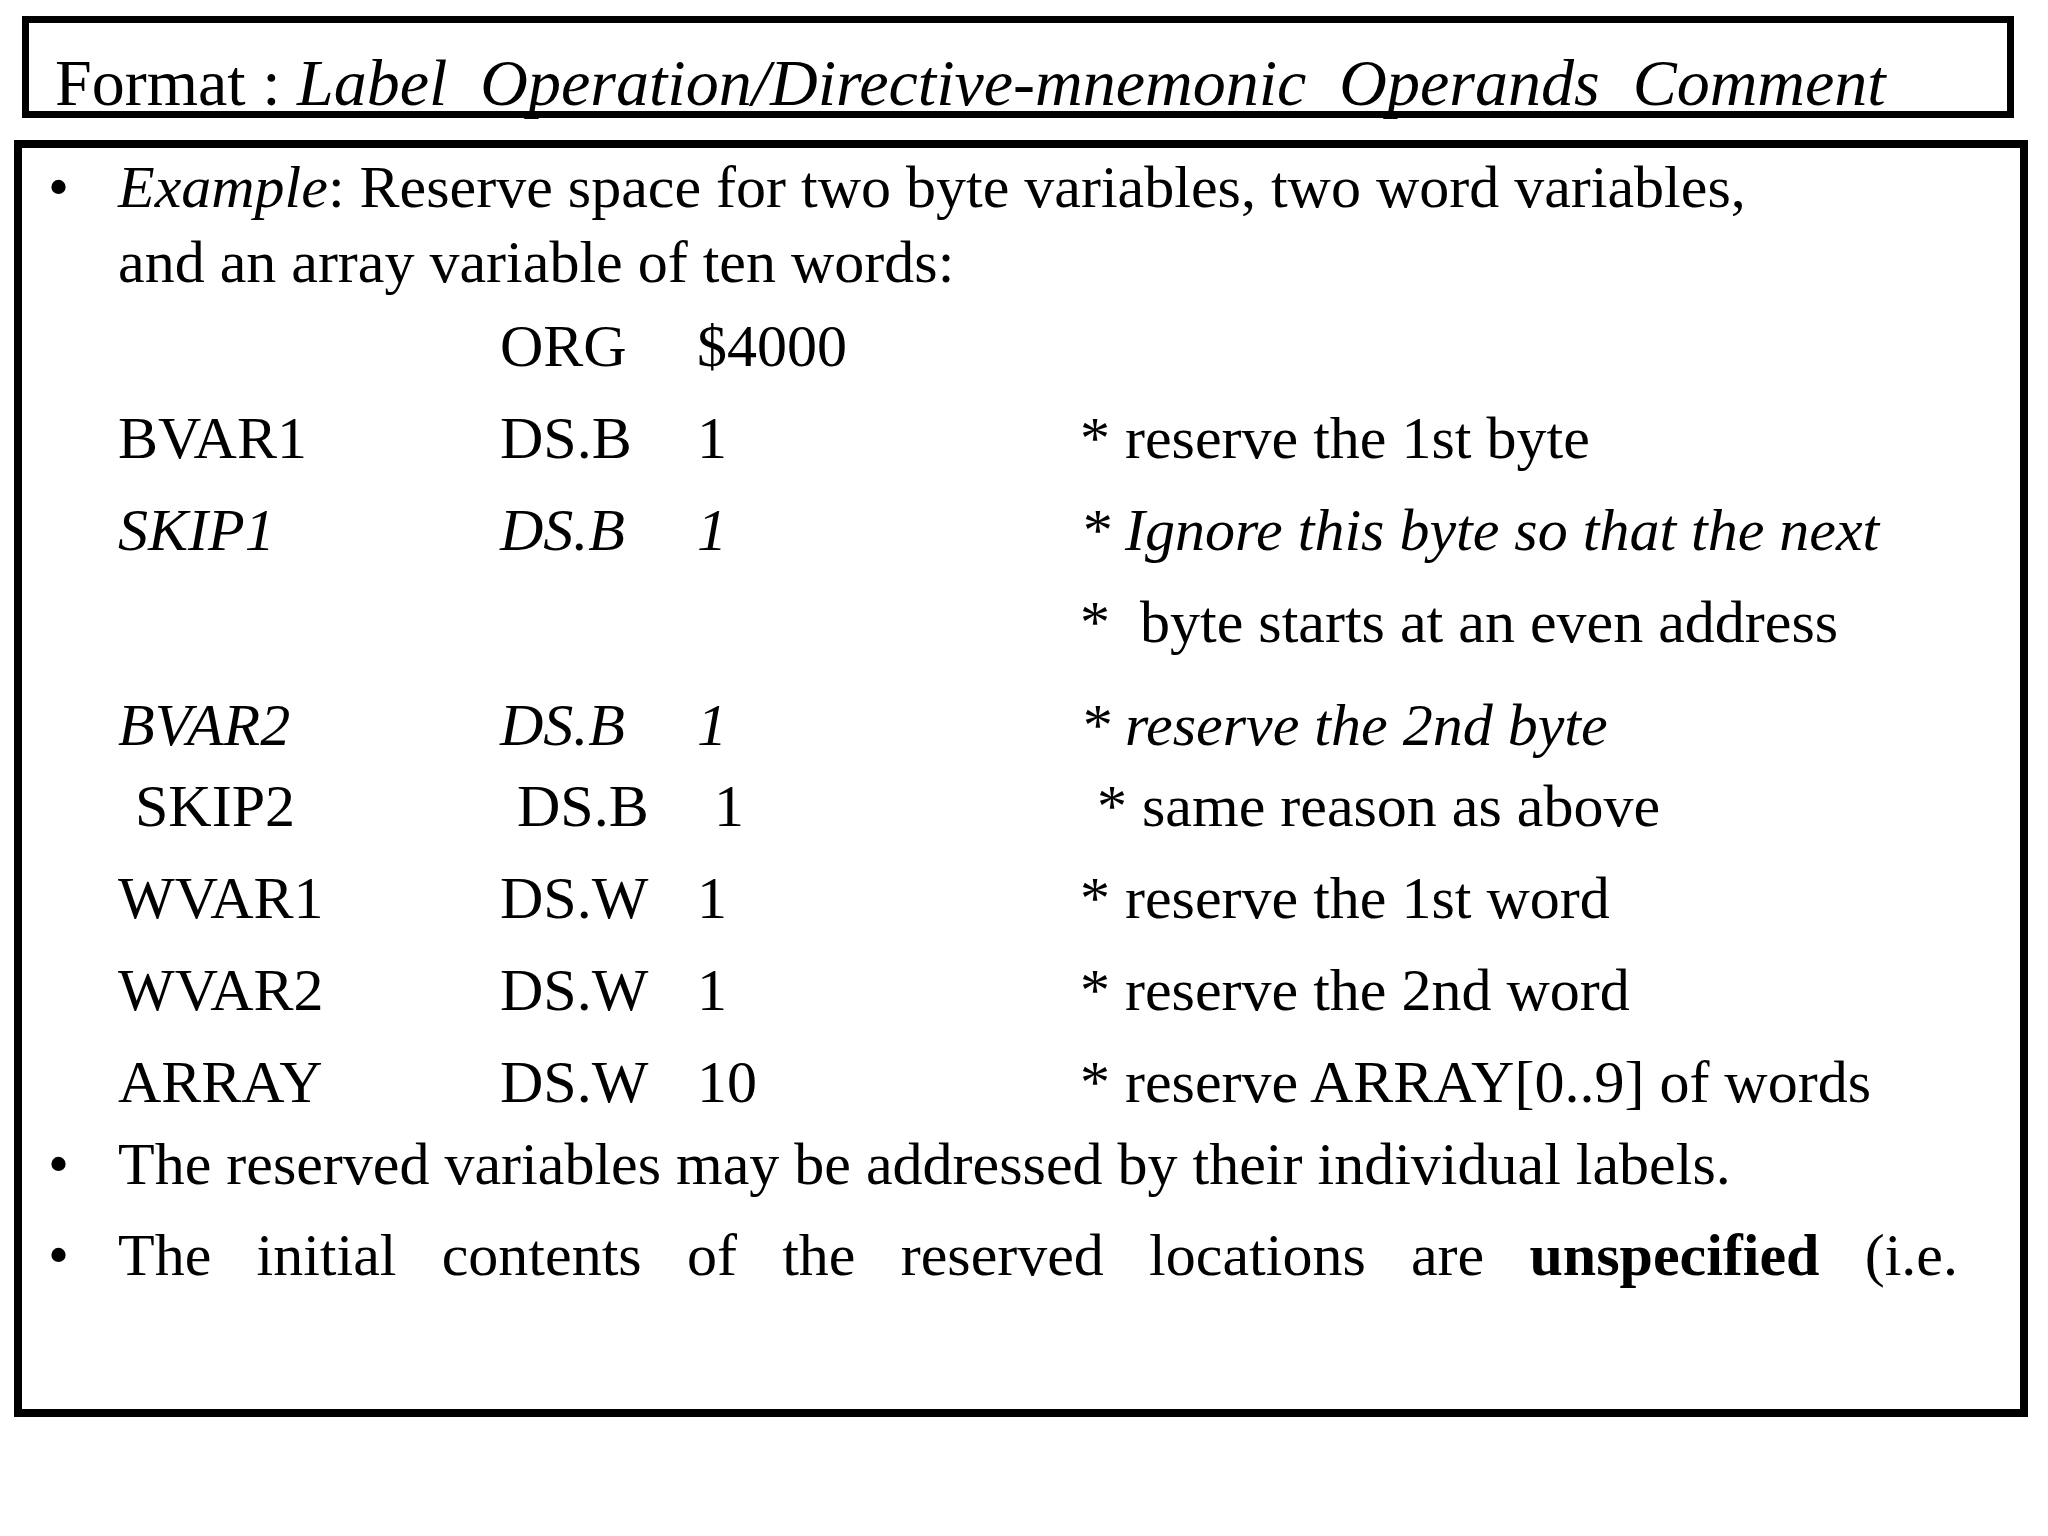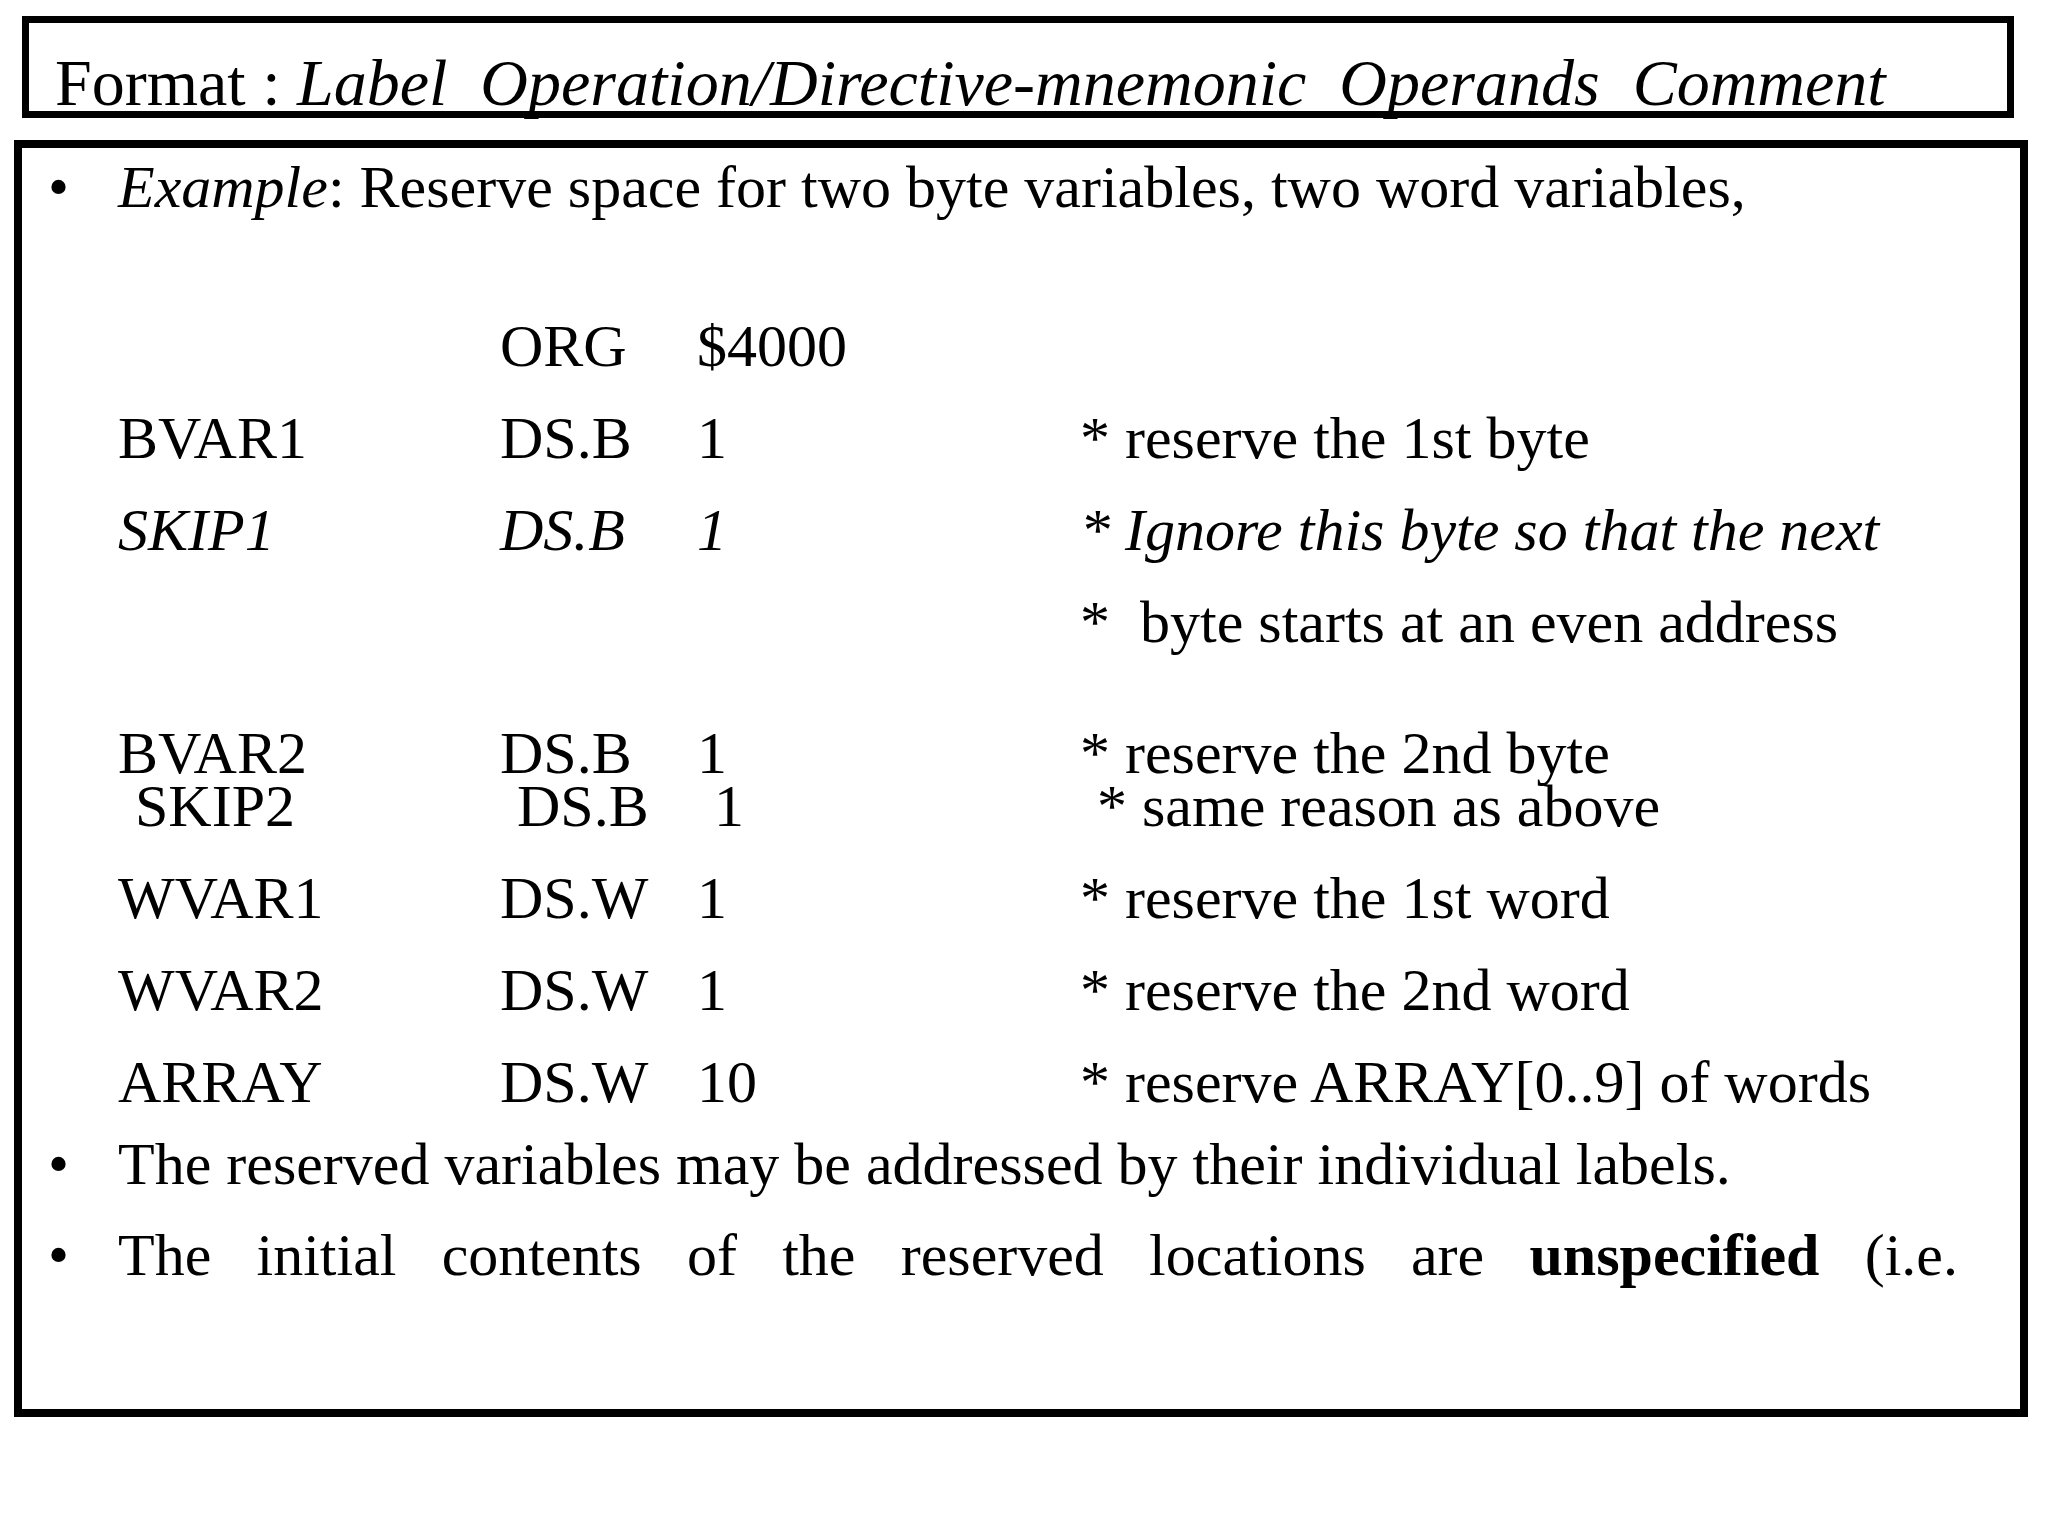--- a/index.html
+++ b/index.html
@@ -31,41 +31,42 @@
 <div class="canvas">
 
   <div id="header-box" class="box">
     <div id="header-line"><span>Format : </span><span class="italic">Label  Operation/Directive-mnemonic  Operands  Comment</span></div>
   </div>
 
   <div id="content-box" class="box"></div>
 
   <div class="abs dot" style="left:48px;top:154px;">•</div>
   <div class="abs line" style="left:118px;top:154px;"><span class="italic">Example</span><span>: Reserve space for two byte variables, two word variables,</span></div>
+  <div class="abs line" style="left:118px;top:229px;">and an array variable of ten words:</div>
 
   <div class="abs coderow" style="top:313px;">
     <span class="c-op">ORG</span>
     <span class="c-operand">$4000</span>
   </div>
   <div class="abs coderow" style="top:405px;">
     <span class="c-label">BVAR1</span>
     <span class="c-op">DS.B</span>
     <span class="c-operand">1</span>
     <span class="c-comment">* reserve the 1st byte</span>
   </div>
   <div class="abs coderow" style="top:497px;font-style:italic;">
     <span class="c-label">SKIP1</span>
     <span class="c-op">DS.B</span>
     <span class="c-operand">1</span>
     <span class="c-comment">* Ignore this byte so that the next</span>
   </div>
   <div class="abs coderow" style="top:589px;">
     <span class="c-comment">*  byte starts at an even address</span>
   </div>
-  <div class="abs coderow" style="top:720px;">
+  <div class="abs coderow" style="top:692px;font-style:italic;">
     <span class="c-label">BVAR2</span>
     <span class="c-op">DS.B</span>
     <span class="c-operand">1</span>
     <span class="c-comment">* reserve the 2nd byte</span>
   </div>
   <div class="abs coderow" style="top:773px;margin-left:17px;">
     <span class="c-label">SKIP2</span>
     <span class="c-op">DS.B</span>
     <span class="c-operand">1</span>
     <span class="c-comment">* same reason as above</span>

